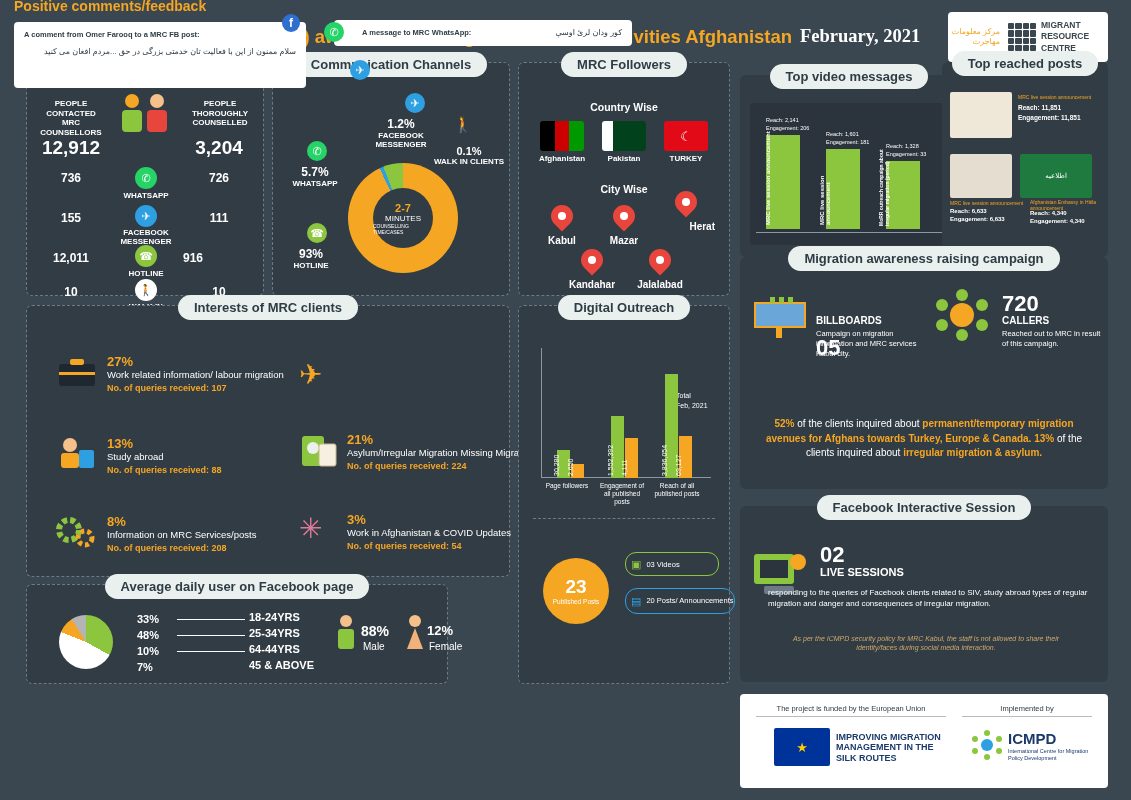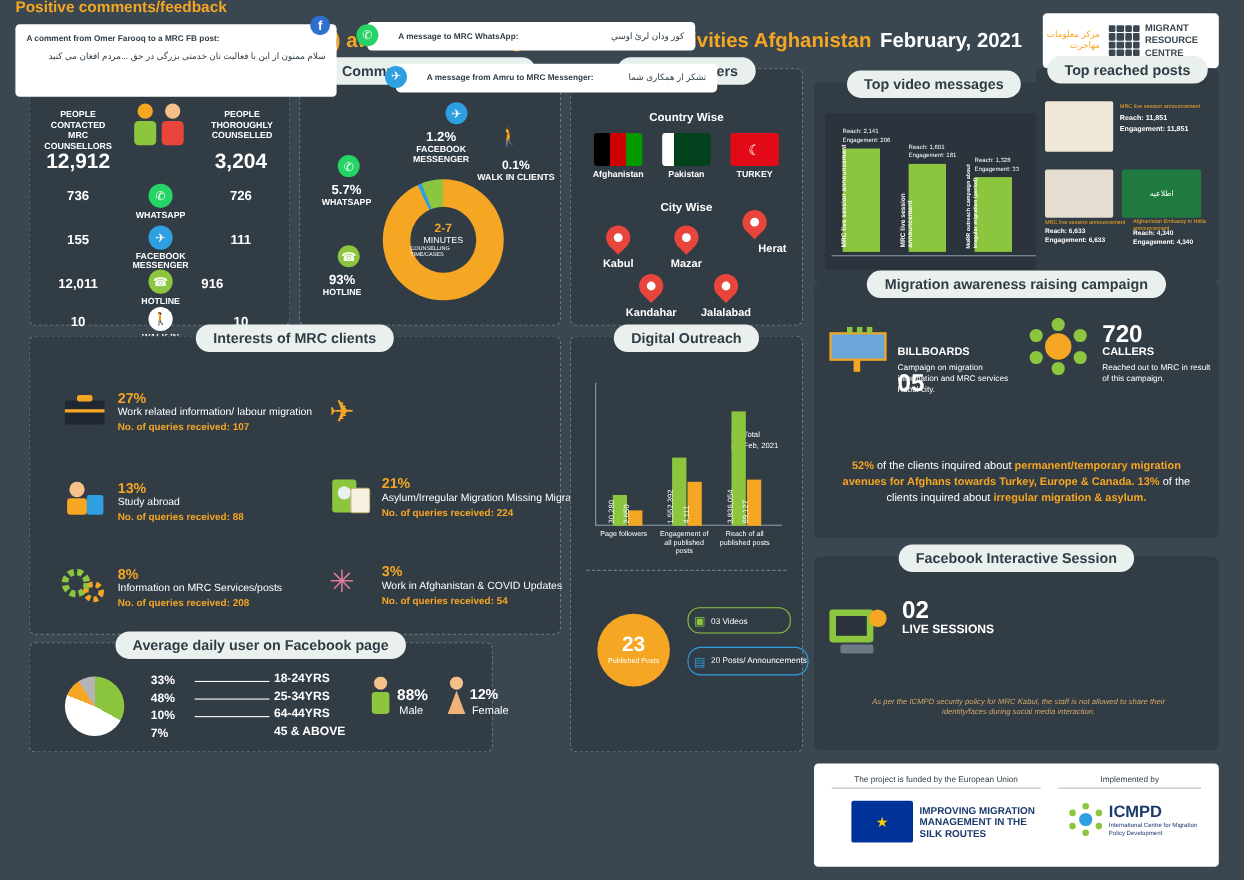--- a/index.html
+++ b/index.html
@@ -17,21 +17,21 @@
   }
   .pill-wrap{position:absolute;left:0;right:0;text-align:center;}
   .orange{color:#f5a623;}
   .white{color:#fff;}
   .tiny{font-size:8px;}
   .bold{font-weight:bold;}
   .center{text-align:center;}
 
   
   #header-title{position:absolute;left:30px;top:26px;font-size:18.5px;font-weight:bold;color:#f5a623;}
-  #header-date{position:absolute;left:800px;top:26px;font-size:18.5px;font-weight:bold;color:#ffffff;}
+  #header-date{position:absolute;left:800px;top:26px;font-size:18.5px;font-weight:bold;color:#ffffff;font-family:Liberation Serif, serif;}
   #logo-box{position:absolute;left:948px;top:12px;width:160px;height:50px;background:#fff;border-radius:4px;display:flex;align-items:center;}
   #logo-box .ar{font-size:8px;color:#f5a623;text-align:right;width:52px;line-height:1.25;padding-right:3px;}
   #logo-box .dots{width:28px;height:28px;display:grid;grid-template-columns:repeat(4,1fr);grid-template-rows:repeat(4,1fr);gap:1px;margin:0 5px;}
   #logo-box .dots i{background:#3a4750;display:block;border-radius:1px;}
   #logo-box .en{font-size:8.5px;color:#3a4750;font-weight:bold;line-height:1.35;}
 
   
   #p-counselling{left:26px;top:62px;width:236px;height:232px;}
   .cns-head{font-size:8px;font-weight:bold;line-height:1.2;}
   .cns-num{font-size:19px;font-weight:bold;}
@@ -323,20 +323,21 @@
     <span class="pill">Facebook Interactive Session</span>
   </div>
   <svg width="58" height="50" viewBox="0 0 58 50" style="position:absolute;left:12px;top:42px;">
     <rect x="2" y="6" width="40" height="30" rx="3" fill="#8cc63f"></rect>
     <rect x="8" y="12" width="28" height="18" fill="#2b343c"></rect>
     <circle cx="46" cy="14" r="8" fill="#f5a623"></circle>
     <rect x="12" y="38" width="30" height="8" rx="2" fill="#6b7a86"></rect>
   </svg>
   <div style="position:absolute;left:80px;top:36px;font-size:22px;font-weight:bold;">02</div>
   <div style="position:absolute;left:80px;top:60px;font-size:11px;font-weight:bold;">LIVE SESSIONS</div>
+  <div style="position:absolute;left:28px;top:82px;width:320px;font-size:8px;line-height:1.35;">responding to the queries of  Facebook clients related to SIV, study abroad types of regular migration and danger and consequences of irregular migration.</div>
   <div style="position:absolute;left:36px;top:128px;width:300px;font-size:7px;font-style:italic;color:#cfa96a;text-align:center;line-height:1.35;">As per the  ICMPD security policy for MRC Kabul, the staff is not allowed to share their identity/faces during social media interaction.</div>
 </div>
 
 <div class="panel dashed" id="p-interests">
   <div class="pill-wrap" style="top:-11px;">
     <span class="pill">Interests of MRC clients</span>
   </div>
 
   <div class="interest" style="left:80px;top:48px;">
     <div class="pct">27%</div>
@@ -497,24 +498,20 @@
     <div style="position:absolute;left:10px;right:10px;top:24px;font-size:8px;text-align:right;line-height:1.5;direction:rtl;">سلام ممنون از این با فعالیت تان خدمتی بزرگی در حق ...مردم افغان می کنید</div>
     <div style="position:absolute;right:6px;top:-8px;width:18px;height:18px;border-radius:50%;background:#2e6fd0;color:#fff;font-size:12px;font-weight:bold;text-align:center;line-height:18px;">f</div>
   </div>
 
   <div class="fbcard" style="left:334px;top:20px;width:298px;height:26px;">
     <div style="position:absolute;left:28px;top:8px;font-size:7.5px;font-weight:bold;">A message to MRC WhatsApp:</div>
     <div style="position:absolute;right:10px;top:8px;font-size:8px;direction:rtl;">کور ودان لرئ اوسې</div>
   </div>
   <div style="position:absolute;left:324px;top:22px;width:20px;height:20px;border-radius:50%;background:#25D366;color:#fff;font-size:11px;text-align:center;line-height:20px;">✆</div>
 
-  <div class="fbcard" style="left:360px;top:58px;width:292px;height:26px;">
-    <div style="position:absolute;left:28px;top:8px;font-size:7.5px;font-weight:bold;">A message from Amru to MRC Messenger:</div>
-    <div style="position:absolute;right:10px;top:8px;font-size:8px;direction:rtl;">تشکر از همکاری شما</div>
-  </div>
   <div style="position:absolute;left:350px;top:60px;width:20px;height:20px;border-radius:50%;background:#2e9fe0;color:#fff;font-size:11px;text-align:center;line-height:20px;">✈</div>
 </div>
 
 <div id="p-funding">
   <div style="position:absolute;left:16px;top:10px;width:190px;text-align:center;font-size:7.5px;">The project is funded by the European Union</div>
   <div style="position:absolute;left:222px;top:10px;width:130px;text-align:center;font-size:7.5px;">Implemented by</div>
   <div style="position:absolute;left:16px;top:22px;width:190px;border-top:1px solid #bbb;"></div>
   <div style="position:absolute;left:222px;top:22px;width:130px;border-top:1px solid #bbb;"></div>
 
   <div style="position:absolute;left:34px;top:34px;width:56px;height:38px;background:#003399;border-radius:2px;display:flex;align-items:center;justify-content:center;color:#ffcc00;font-size:13px;">★</div>

